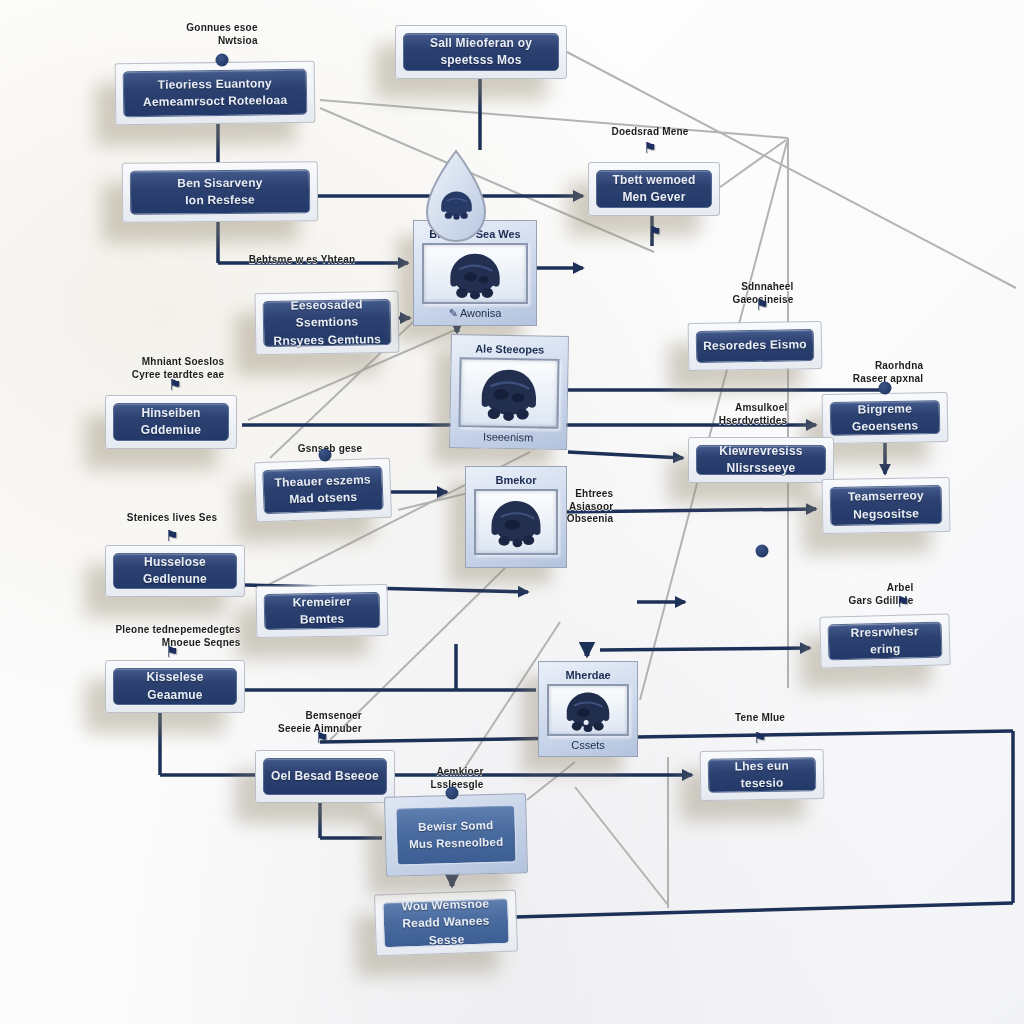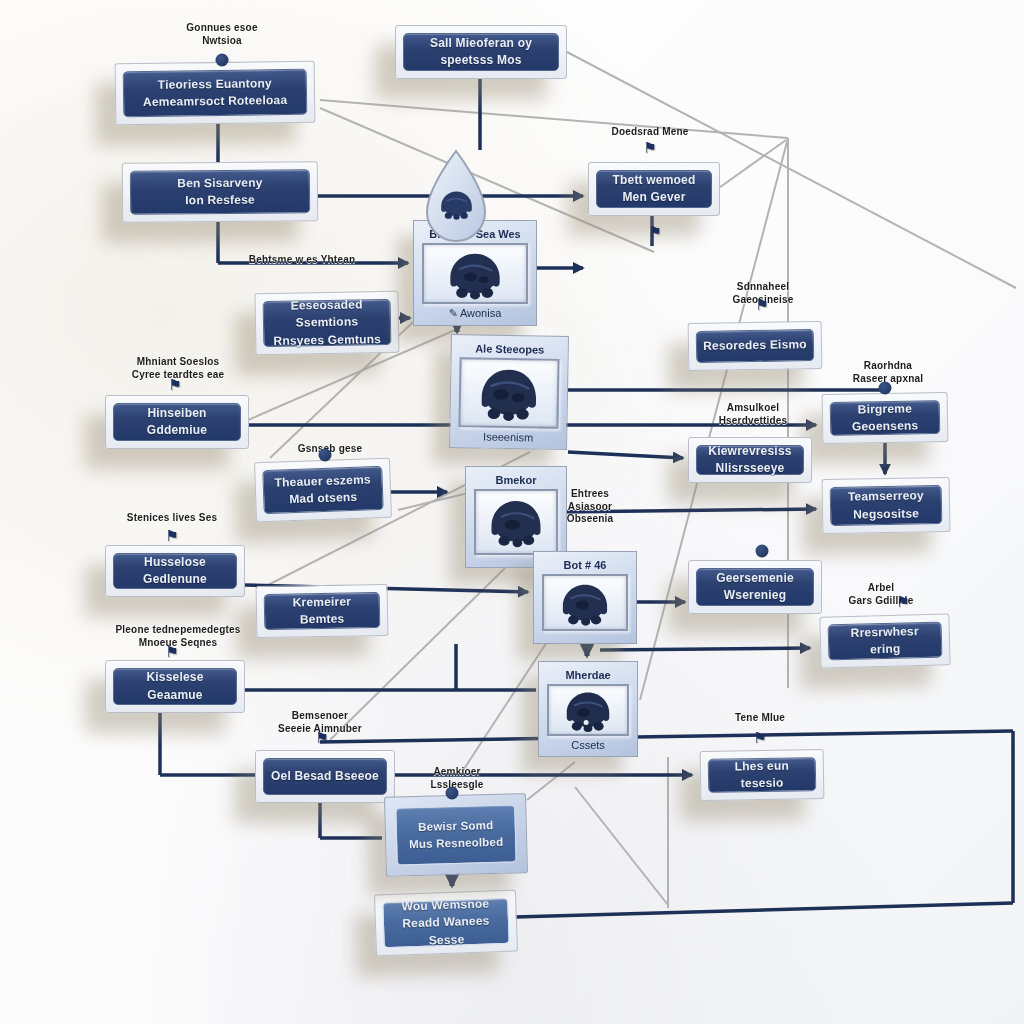--- a/index.html
+++ b/index.html
@@ -55,21 +55,21 @@
   .timg{
     flex:1;align-self:stretch;display:flex;align-items:center;justify-content:center;
     background:linear-gradient(180deg,#fcfdfe,#dde6f3);
     border:2px solid #8b97ad;box-shadow:inset 0 0 4px rgba(90,105,140,.35), 2px 2px 3px rgba(255,255,255,.6);
     overflow:hidden;
   }
   .tcaption{font-size:11px;font-weight:normal;color:#22304f;text-align:center;margin-top:3px;min-height:4px;}
 
   .flabel{
     position:absolute;z-index:4;transform:translateX(-50%);
-    font-size:10px;font-weight:bold;color:#1c1c1c;text-align:center;
+    font-size:10px;font-weight:bold;color:#1c1c1c;text-align:right;
     white-space:pre-line;line-height:1.25;letter-spacing:.2px;
     text-shadow:0 1px 0 rgba(255,255,255,0.85), 0 0 2px rgba(255,255,255,0.6);
   }
   .flag{position:absolute;z-index:4;transform:translateX(-50%);color:#1d2f5e;font-size:15px;line-height:1;
         text-shadow:1px 1px 1px rgba(0,0,0,.3);}
   .dot{position:absolute;z-index:4;width:13px;height:13px;border-radius:50%;
        background:radial-gradient(circle at 35% 30%,#3b5488,#1d3058);transform:translate(-50%,-50%);}
   .droplet{position:absolute;z-index:3;}
   .penicon{font-size:11px;color:#2a3a63;margin-right:2px;}
 </style>
@@ -151,44 +151,40 @@
       <div class="plate">Tbett wemoed
 Men Gever</div>
     </div>
   <div class="frame" style="left:255px;top:292px;width:144px;height:62px;--rot:-1deg">
       <div class="plate">Eeseosaded Ssemtions
 Rnsyees Gemtuns</div>
     </div>
   <div class="frame" style="left:688px;top:322px;width:134px;height:48px;--rot:-1deg">
       <div class="plate">Resoredes Eismo</div>
     </div>
-  <div class="frame" style="left:105px;top:395px;width:144px;height:54px">
+  <div class="frame" style="left:105px;top:395px;width:132px;height:54px">
       <div class="plate">Hinseiben Gddemiue</div>
     </div>
   <div class="frame" style="left:822px;top:393px;width:126px;height:50px;--rot:-1deg">
       <div class="plate">Birgreme Geoensens</div>
     </div>
   <div class="frame" style="left:255px;top:460px;width:136px;height:60px;--rot:-2deg">
       <div class="plate">Theauer eszems
 Mad otsens</div>
     </div>
-  <div class="frame" style="left:688px;top:437px;width:124px;height:46px">
+  <div class="frame" style="left:688px;top:437px;width:146px;height:46px">
       <div class="plate">Kiewrevresiss
 Nlisrsseeye</div>
     </div>
   <div class="frame" style="left:822px;top:478px;width:128px;height:55px;--rot:-1deg">
       <div class="plate">Teamserreoy
 Negsositse</div>
     </div>
   <div class="frame" style="left:105px;top:545px;width:140px;height:52px">
       <div class="plate">Husselose Gedlenune</div>
-    </div>
-  <div class="frame" style="left:688px;top:560px;width:134px;height:54px">
-      <div class="plate">Geersemenie
-Wserenieg</div>
     </div>
   <div class="frame" style="left:256px;top:585px;width:132px;height:52px;--rot:-1deg">
       <div class="plate">Kremeirer Bemtes</div>
     </div>
   <div class="frame" style="left:820px;top:615px;width:130px;height:52px;--rot:-1.5deg">
       <div class="plate">Rresrwhesr ering</div>
     </div>
   <div class="frame" style="left:255px;top:750px;width:140px;height:53px">
       <div class="plate">Oel Besad Bseeoe</div>
     </div>
@@ -248,34 +244,20 @@
           <ellipse cx="33" cy="67" rx="8" ry="7" fill="#1a2643"></ellipse>
           <ellipse cx="52" cy="70" rx="7" ry="6" fill="#1a2643"></ellipse>
           <ellipse cx="68" cy="66" rx="8" ry="7" fill="#1a2643"></ellipse>
           <ellipse cx="45" cy="44" rx="11" ry="7" fill="#151f3a"></ellipse>
           <path d="M28 33 Q52 21 76 35" stroke="#3c4f7d" stroke-width="3" fill="none"></path>
         </svg>
     </div>
     <div class="tcaption"></div>
   </div>
 
-  <div class="tframe" style="left:533px;top:551px;width:104px;height:93px">
-    <div class="theader">Bot # 46</div>
-    <div class="timg">
-      <svg width="70" height="52" viewBox="0 0 100 80">
-          <path d="M50 12 C70 12 84 28 84 44 L84 52 C84 57 79 59 75 56 C69 63 61 67 50 67 C39 67 31 63 25 56 C21 59 16 57 16 52 L16 44 C16 28 30 12 50 12 Z" fill="#222f50"></path>
-          <ellipse cx="32" cy="66" rx="8" ry="7" fill="#1b2745"></ellipse>
-          <ellipse cx="51" cy="69" rx="7" ry="6" fill="#1b2745"></ellipse>
-          <ellipse cx="67" cy="66" rx="8" ry="7" fill="#1b2745"></ellipse>
-          <ellipse cx="46" cy="43" rx="10" ry="7" fill="#16203c"></ellipse>
-          <path d="M28 33 Q50 22 74 35" stroke="#3c4f7d" stroke-width="3" fill="none"></path>
-        </svg>
-    </div>
-    <div class="tcaption"></div>
-  </div>
 
   <div class="tframe" style="left:538px;top:661px;width:100px;height:96px">
     <div class="theader">Mherdae</div>
     <div class="timg">
       <svg width="68" height="50" viewBox="0 0 100 80">
           <path d="M50 12 C70 12 84 28 84 44 L84 52 C84 57 79 59 75 56 C69 63 61 67 50 67 C39 67 31 63 25 56 C21 59 16 57 16 52 L16 44 C16 28 30 12 50 12 Z" fill="#202d4c"></path>
           <ellipse cx="32" cy="66" rx="8" ry="7" fill="#192441"></ellipse>
           <ellipse cx="50" cy="69" rx="7" ry="6" fill="#192441"></ellipse>
           <ellipse cx="67" cy="66" rx="8" ry="7" fill="#192441"></ellipse>
           <ellipse cx="43" cy="44" rx="10" ry="7" fill="#141e38"></ellipse>

